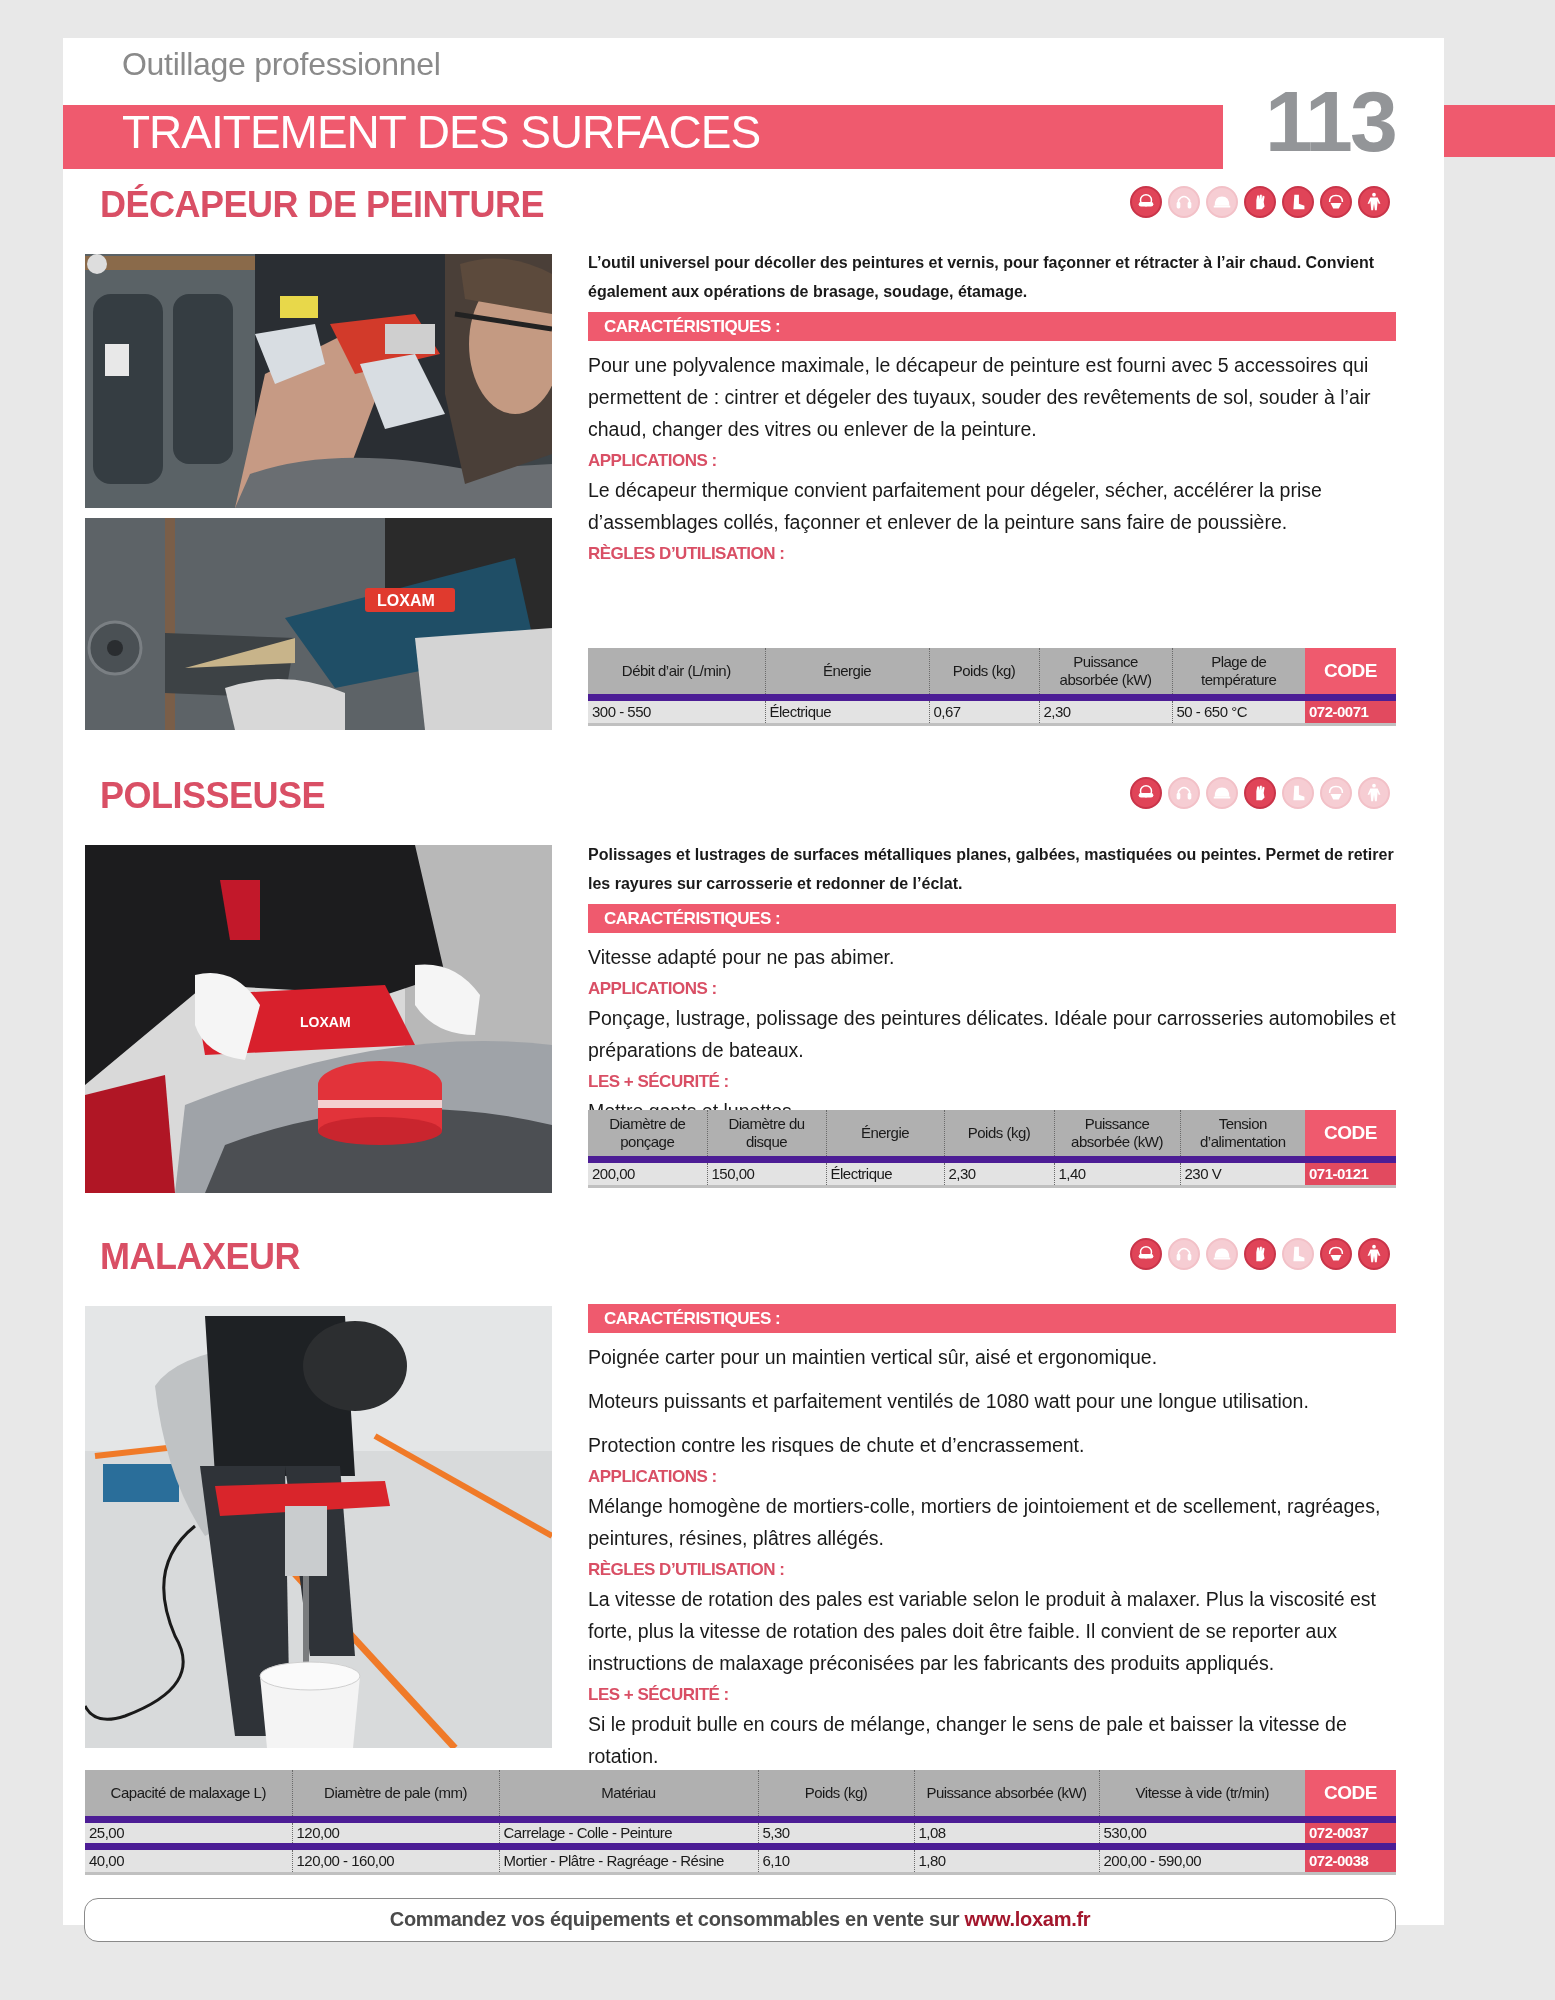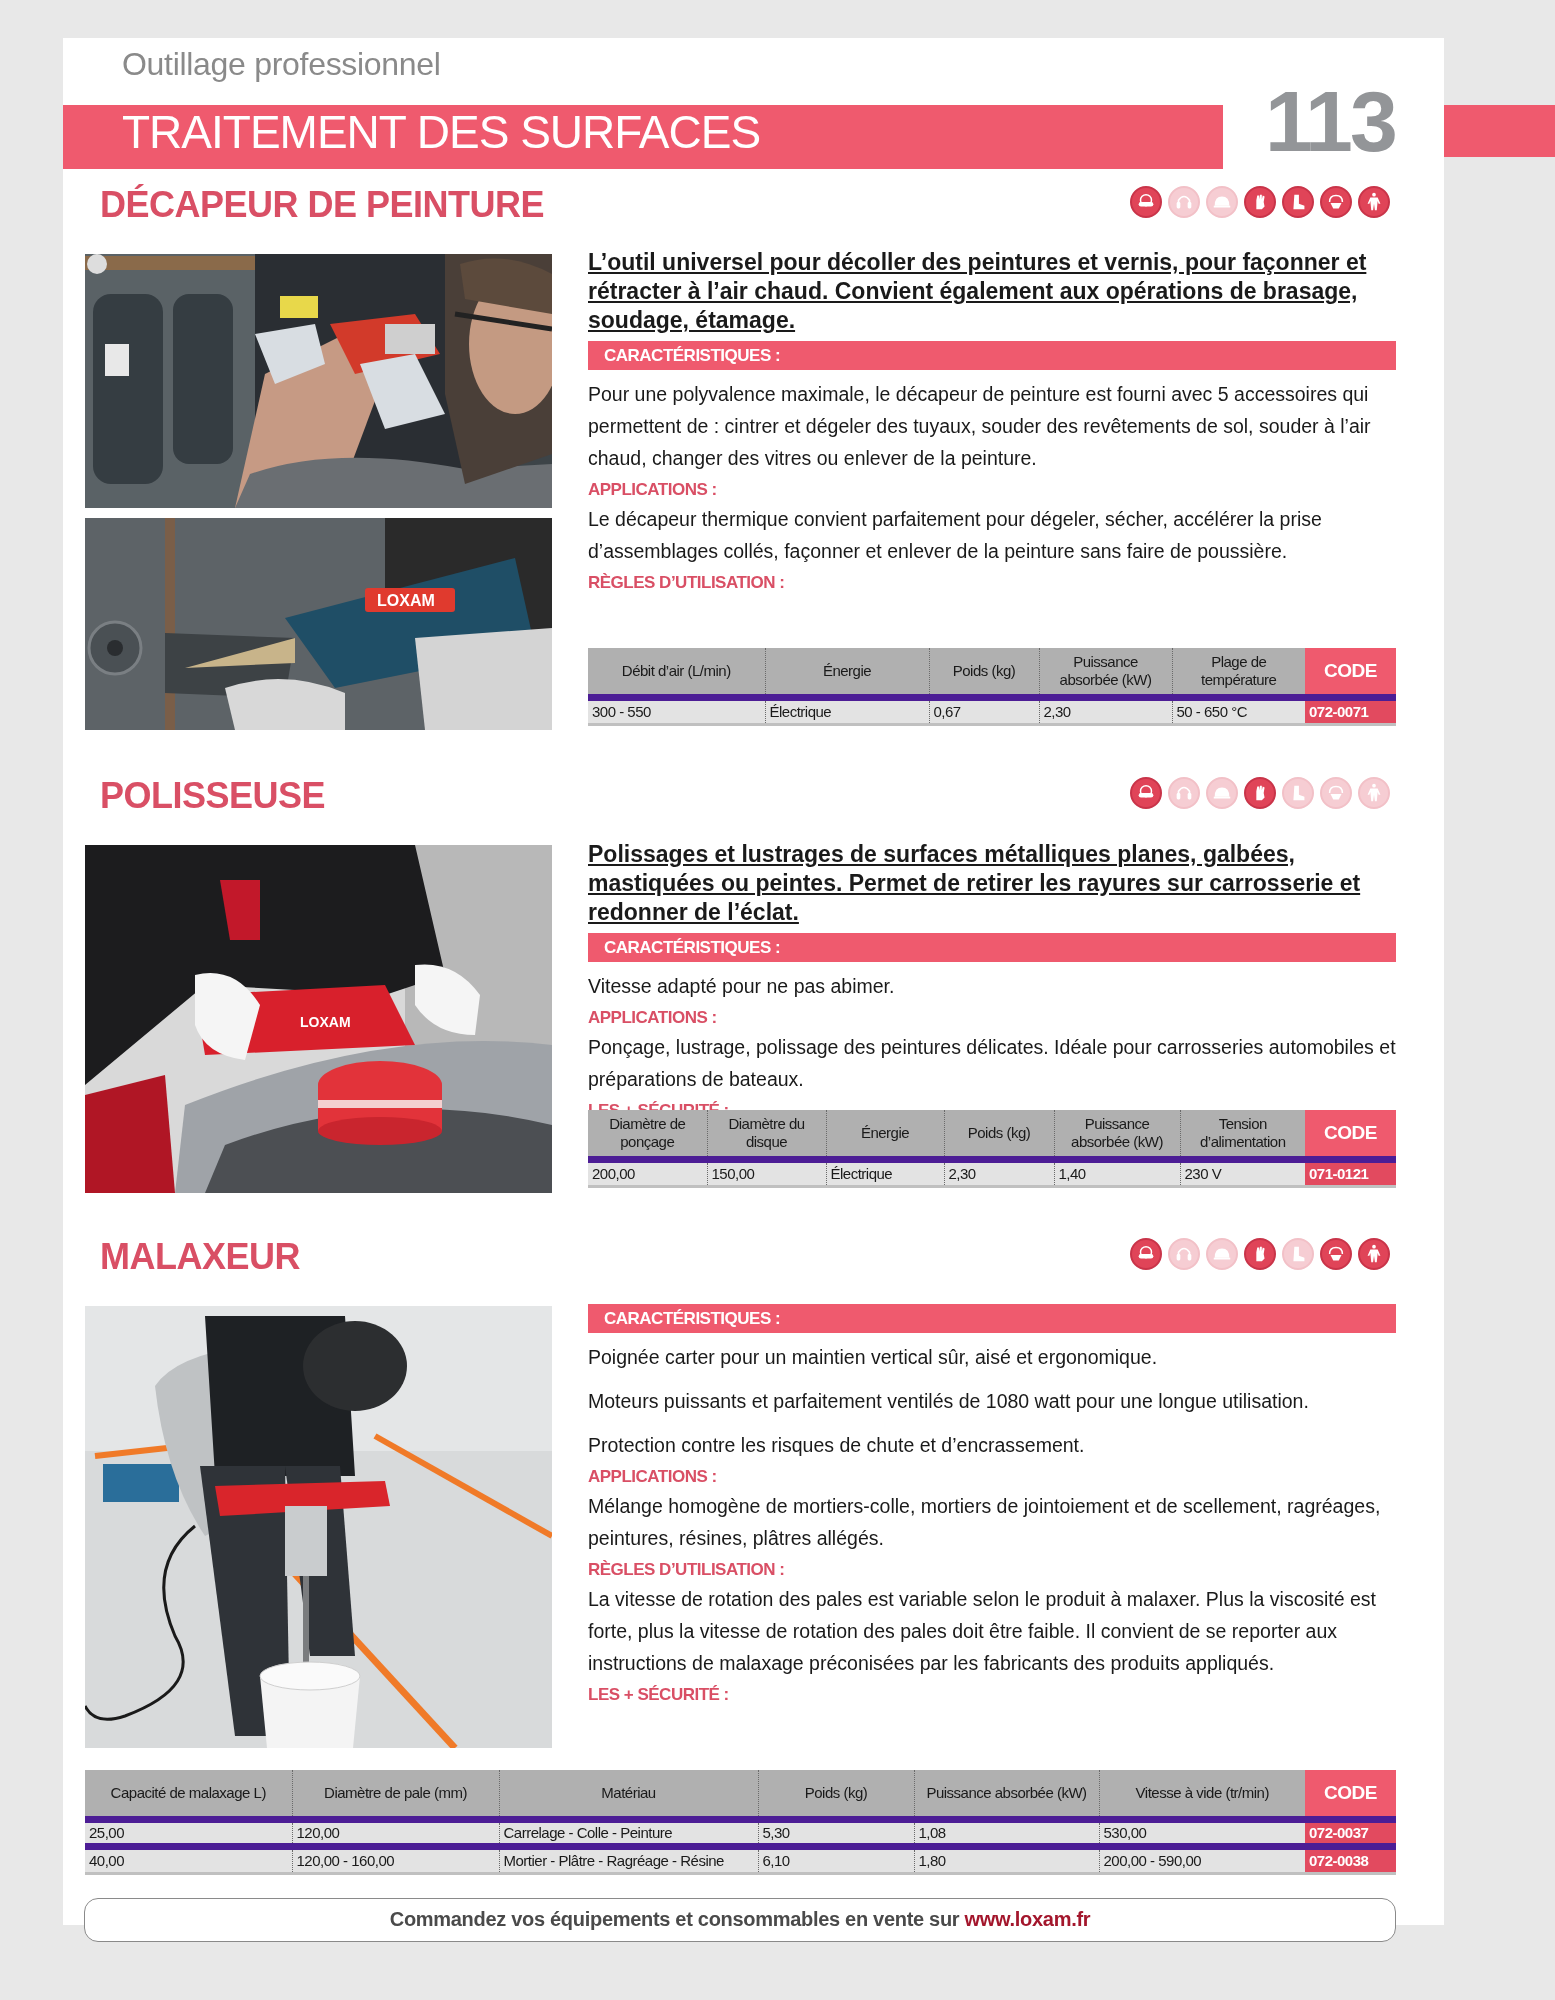--- a/index.html
+++ b/index.html
@@ -18,21 +18,21 @@
   .section-title { position: absolute; left: 100px; font-size: 36px; font-weight: bold; color: #d94f65; letter-spacing: -0.5px; }
 
   .ppe { position: absolute; left: 1130px; display: flex; gap: 6px; }
   .ppe .ico { width: 32px; height: 32px; border-radius: 50%; background: #e04458; border: 2px solid #c93449; display: flex; align-items: center; justify-content: center; }
   .ppe .ico.off { background: #f6cdd3; border-color: #f2c0c7; }
   .ppe .ico svg { width: 22px; height: 22px; }
 
   .photo { position: absolute; left: 85px; width: 467px; overflow: hidden; }
 
   .content { position: absolute; left: 588px; width: 808px; }
-  .lead { font-size: 23px; line-height: 29px; font-weight: bold; color: #1a1a1a; text-decoration: underline; }
+  .lead { font-size: 16px; line-height: 29px; font-weight: bold; color: #1a1a1a; }
   .band { height: 29px; background: #ef5a6e; margin: 6px 0 8px 0; padding-left: 16px; color: #fff; font-family: "Liberation Sans", sans-serif; font-weight: bold; font-size: 17px; line-height: 29px; letter-spacing: -0.5px; transform-origin: left; }
   .p { font-size: 19.5px; line-height: 32px; color: #1a1a1a; }
   .p + .p { margin-top: 12px; }
   .sub { font-size: 17px; font-weight: bold; color: #d94f65; line-height: 26px; margin-top: 3px; letter-spacing: -0.5px; }
 
   table.spec { position: absolute; border-collapse: collapse; font-family: "Liberation Sans", sans-serif; font-size: 15px; letter-spacing: -0.5px; }
   table.spec th { background: #b0b0b0; font-weight: normal; color: #1a1a1a; line-height: 18px; padding: 3px 4px; text-align: center; border-left: 1.5px dotted #6a6a6a; }
   table.spec th:first-child { border-left: none; }
   table.spec td { background: #e3e3e3; text-align: left; height: 27px; padding: 0 4px; border-left: 1.5px dotted #6a6a6a; border-top: 7px solid #4c1d95; color: #1a1a1a; }
   table.spec td:first-child { border-left: none; }
@@ -359,20 +359,21 @@
 <div class="content" style="top:1298px">
   <div class="band">CARACTÉRISTIQUES :</div>
   <div class="p">Poignée carter pour un maintien vertical sûr, aisé et ergonomique.</div>
   <div class="p">Moteurs puissants et parfaitement ventilés de 1080 watt pour une longue utilisation.</div>
   <div class="p">Protection contre les risques de chute et d’encrassement.</div>
   <div class="sub">APPLICATIONS :</div>
   <div class="p">Mélange homogène de mortiers-colle, mortiers de jointoiement et de scellement, ragréages, peintures, résines, plâtres allégés.</div>
   <div class="sub">RÈGLES D’UTILISATION :</div>
   <div class="p">La vitesse de rotation des pales est variable selon le produit à malaxer. Plus la viscosité est forte, plus la vitesse de rotation des pales doit être faible. Il convient de se reporter aux instructions de malaxage préconisées par les fabricants des produits appliqués.</div>
   <div class="sub">LES + SÉCURITÉ :</div>
+  <div class="p">Si le produit bulle en cours de mélange, changer le sens de pale et baisser la vitesse de rotation.</div>
 </div>
 
 <table class="spec" style="left:85px;top:1770px;width:1311px">
   <colgroup>
       <col style="width:207px">
       <col style="width:207px">
       <col style="width:259px">
       <col style="width:156px">
       <col style="width:185px">
       <col style="width:206px">

